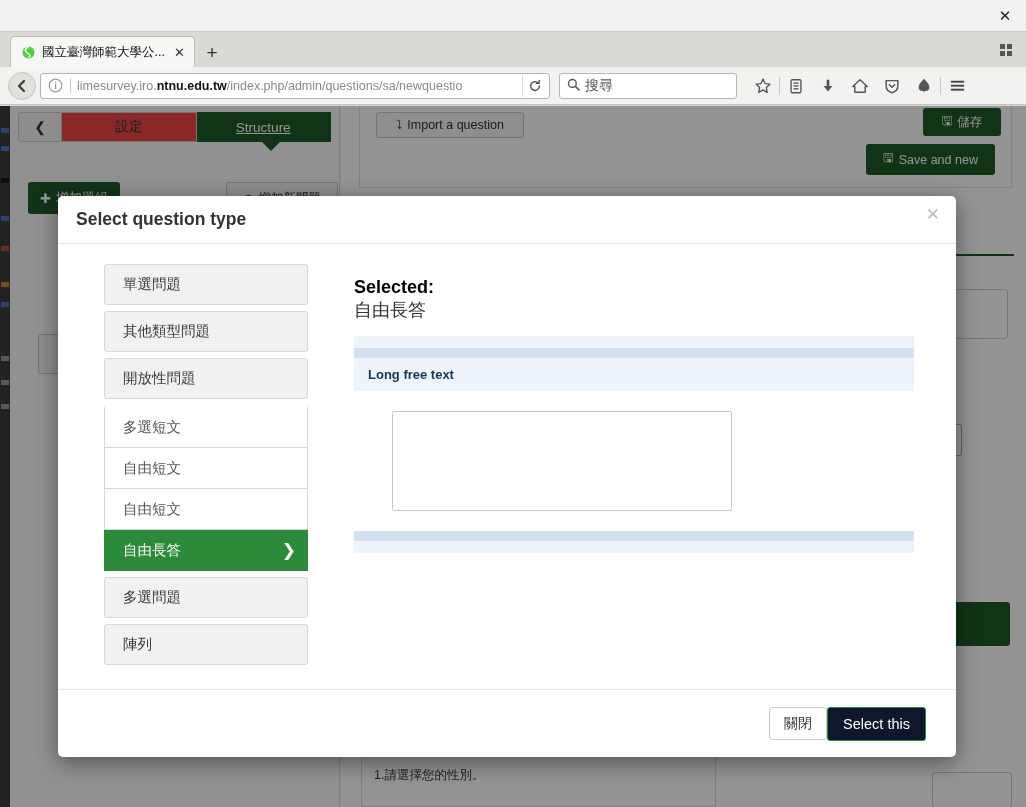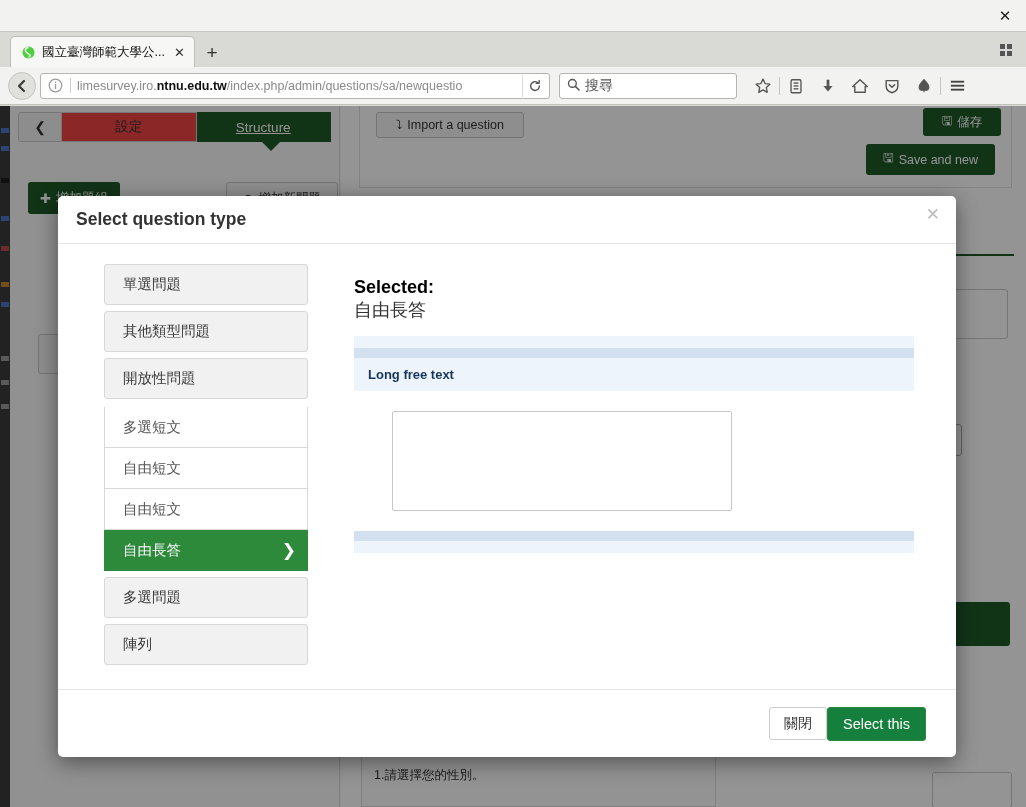--- a/index.html
+++ b/index.html
@@ -255,21 +255,21 @@
     gap: 0; padding: 0 30px;
   }
   .btn-close {
     min-width: 56px; height: 33px; padding: 0 14px;
     background: #fff; border: 1px solid #ccc; border-radius: 3px;
     font-size: 14px; color: #333; cursor: pointer;
     display: flex; align-items: center; justify-content: center;
   }
   .btn-select {
     min-width: 88px; height: 33px; padding: 16px 15px;
-    background: #15803d; border: 1px solid #2d8a3b; border-radius: 3px;
+    background: #0f172a; border: 1px solid #2d8a3b; border-radius: 3px;
     font-size: 14.5px; color: #fff; cursor: pointer;
     display: flex; align-items: center; justify-content: center;
   }
 </style>
 </head>
 <body>
 
 <div class="browser">
 
   <div class="titlebar">

